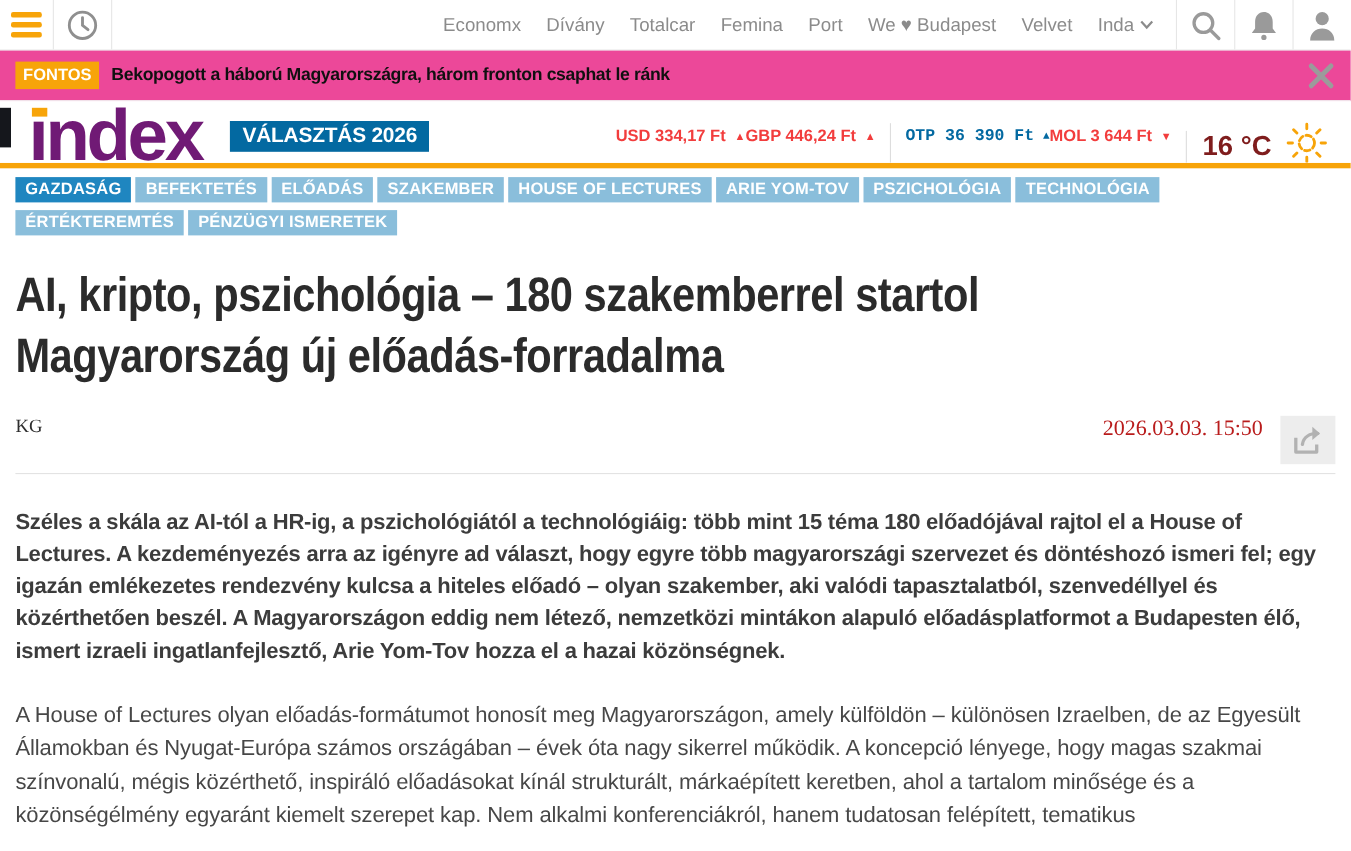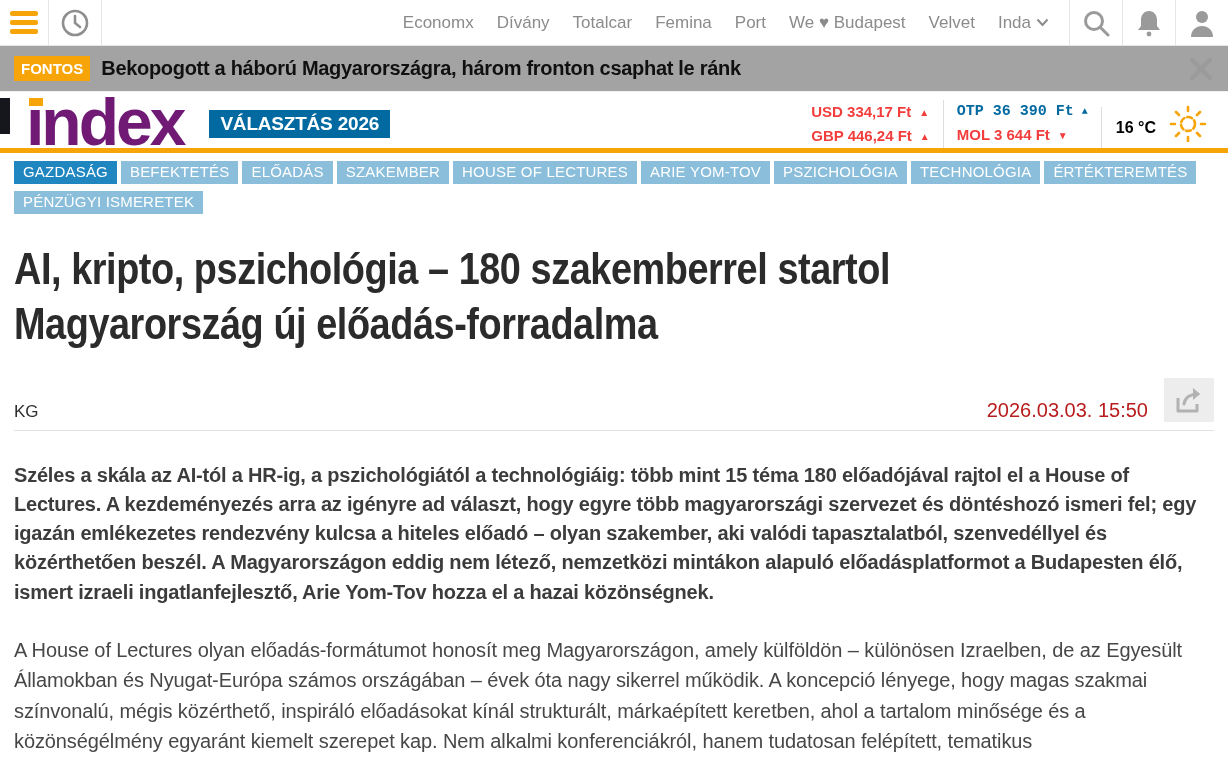--- a/index.html
+++ b/index.html
@@ -12,57 +12,57 @@
   .menu-btn .bars { display:flex; flex-direction:column; gap:4px; }
   .menu-btn .bars span { width:28px; height:5px; border-radius:2px; background:#f7a409; }
   .clock-btn { width:54px; display:flex; align-items:center; justify-content:center; border:none; background:none;
                border-left:1px solid #e6e6e6; border-right:1px solid #e6e6e6; color:#8f8f8f; cursor:pointer; }
   .nav { margin-left:auto; display:flex; align-items:center; gap:23px; margin-right:20px;text-align:center; }
   .nav a { text-decoration:none; color:#8b8b8b; font-size:17px; white-space:nowrap; display:flex; align-items:center; gap:5px; cursor:pointer; }
   .icon-btn { width:53px; display:flex; align-items:center; justify-content:center; border:none; background:none;
               border-left:1px solid #e6e6e6; color:#9a9a9a; cursor:pointer; }
 
   
-  .breaking { height:46px; display:flex; align-items:center; padding:0 14px; background:#a3a3a3; border-bottom:1px solid #f2f2f2; }
+  .breaking { height:46px; display:flex; align-items:center; padding:0 14px; background:#ec4899; border-bottom:1px solid #f2f2f2; }
   .fontos-badge { background:#f7a409; color:#fff; font-weight:700; font-size:15px; padding:4px 7px; letter-spacing:0; flex:0 0 auto; }
-  .breaking-headline { margin-left:11px; font-weight:700; font-size:20px; color:#101010; letter-spacing:-0.3px; cursor:pointer; }
+  .breaking-headline { margin-left:11px; font-weight:700; font-size:16px; color:#101010; letter-spacing:-0.3px; cursor:pointer; }
   .close-btn { margin-left:auto; border:none; background:none; color:#9b9b9b; cursor:pointer; display:flex; }
 
   
   .masthead { height:56px; position:relative; display:flex; align-items:flex-end; padding:0 14px 0 0; overflow:hidden; background:#fff; }
   .edge-mark { position:absolute; left:0; top:6px; width:10px; height:36px; background:#15171c; }
   .logo { position:relative; margin-left:26px; font-size:66px; line-height:52px; font-weight:700; letter-spacing:-3px;
           color:#701a75; cursor:pointer; padding-top:2px; }
   .logo::before { content:""; position:absolute; left:3px; top:4px; width:14px; height:8px; background:#f7a409; }
   .vote-badge { margin:0 0 10px 26px; background:#0369a1; color:#fff; font-weight:700; font-size:19px;
                 padding:3px 11px; letter-spacing:-0.2px; cursor:pointer; white-space:nowrap; }
   .ticker { margin-left:auto; display:flex; align-items:stretch; }
-  .tk-col { display:flex; flex-direction:column; justify-content:flex-start; padding:0 13px; margin-top:-7px; }
+  .tk-col { display:flex; flex-direction:row; justify-content:flex-start; padding:0 13px; margin-top:-7px; }
   .tk-col + .tk-col { border-left:1px solid #ddd; }
   .tick { font-size:15px; font-weight:700; line-height:23px; white-space:nowrap; cursor:pointer; }
   .tick .arr { font-size:10px; margin-left:8px; vertical-align:1px; }
   .red   { color:#f23d3d; }
   .green { color:#0369a1;font-family:Liberation Mono, monospace; }
   .weather { border-left:1px solid #ddd; display:flex; align-items:center; gap:12px; padding:0 6px 0 14px; }
-  .temp { color:#000000; font-weight:700; font-size:16px; white-space:nowrap; }
+  .temp { color:#7f1d1d; font-weight:700; font-size:25px; white-space:nowrap; }
   .sun  { color:#f7a409; margin-top:-12px; }
 
   .orange-rule { height:5px; background:#f7a409; }
 
   
   .content { padding:0 14px; }
   .tags { margin-top:8px; line-height:0; }
-  .tag { display:inline-block; background:#8abedb; color:#fff; font-weight:400; font-size:15px; line-height:18px;
+  .tag { display:inline-block; background:#8abedb; color:#fff; font-weight:700; font-size:15px; line-height:18px;
          padding:2px 9px 3px; margin:0 4px 7px 0; letter-spacing:0.2px; cursor:pointer; white-space:nowrap; }
   .tag.active { background:#1f86c0; }
 
   .title { margin-top:20px; font-size:44px; font-weight:700; color:#2b2b2b; line-height:1.26; letter-spacing:-0.5px;
            width:1224px; transform:scaleX(0.86); transform-origin:0 0; }
 
-  .byline { margin-top:26px; display:flex; align-items:flex-end; }
+  .byline { margin-top:26px; display:flex; align-items:flex-start;font-family:Liberation Serif, serif; }
   .author { font-size:17px; color:#2e2e2e; }
   .date { margin-left:auto; font-size:20px; color:#b91c1c; }
   .share-btn { margin-left:16px; width:50px; height:44px; background:#ededed; border:none; display:flex;
                align-items:center; justify-content:center; color:#b2b2b2; cursor:pointer; }
   .byline-rule { margin-top:8px; border-top:1px solid #e3e3e3; }
 
   .lead { margin-top:30px; font-size:20px; font-weight:700; color:#3c3c3c; line-height:1.46; letter-spacing:-0.2px; }
   .body-text { margin-top:28px; font-size:20px; color:#474747; line-height:1.52; letter-spacing:-0.1px; }
 </style>
 </head>

